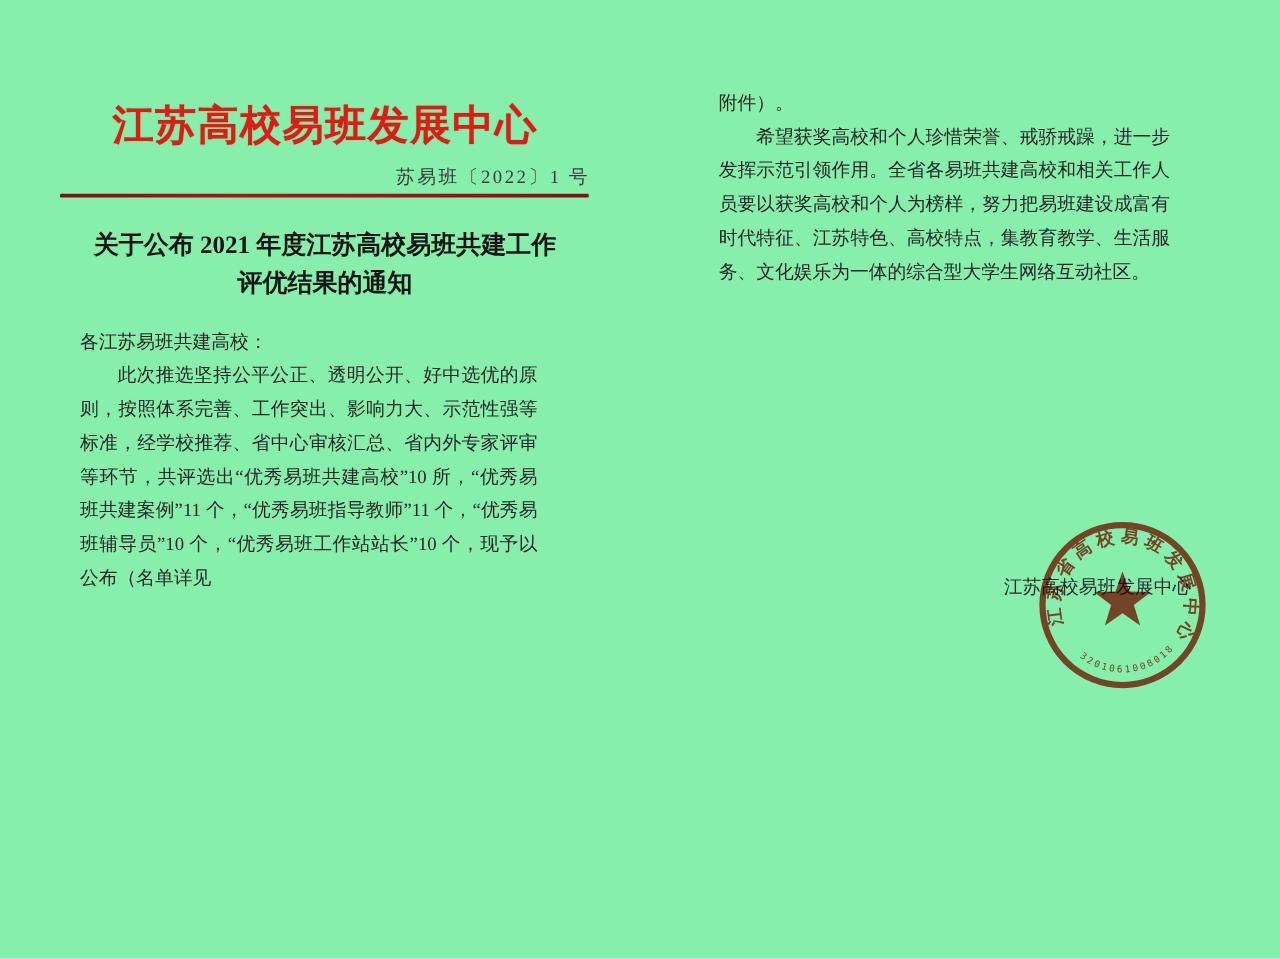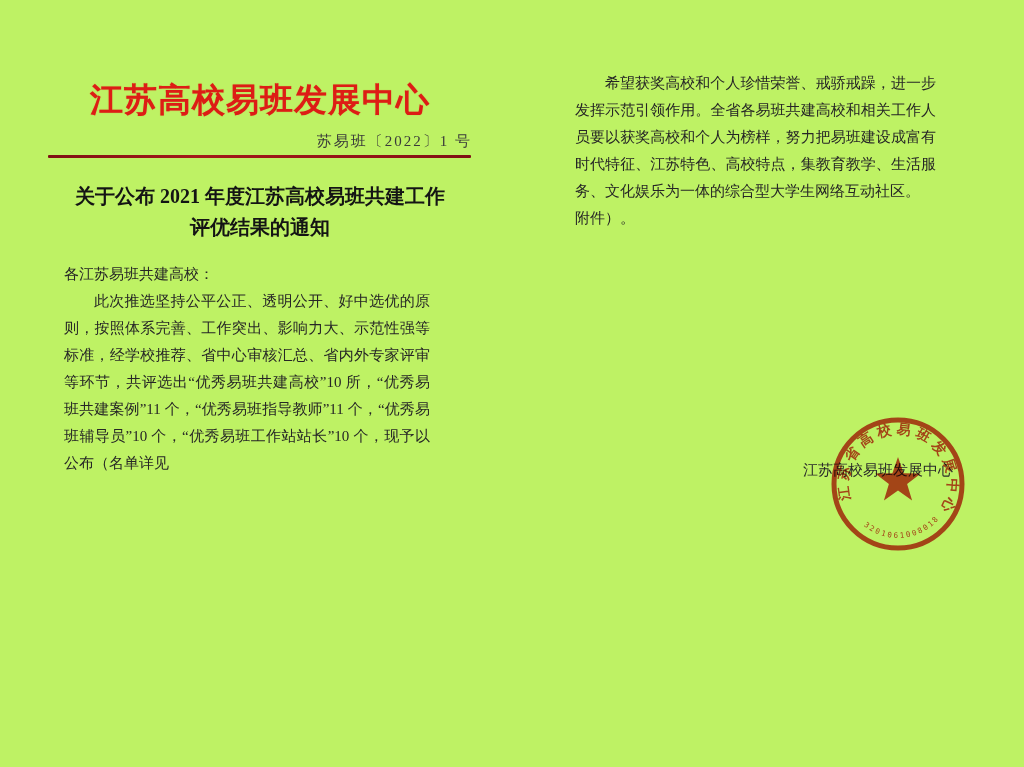--- a/index.html
+++ b/index.html
@@ -1,19 +1,19 @@
 <!DOCTYPE html>
 <html><head>
 <meta charset="utf-8">
 <style>
   html,body{margin:0;padding:0;background:#e8e8e8;}
   .page{
     position:relative;
     width:1024px;height:767px;
-    background:#bef264;
+    background:#86efac;
     font-family:"Liberation Serif","DejaVu Serif",serif;
     color:#262626;
     overflow:hidden;
   }
   
   .letterhead{
     position:absolute;left:48px;top:78px;width:424px;
     text-align:center;font-size:33px;font-weight:bold;
     color:#dd1d15;letter-spacing:1px;white-space:nowrap;
     text-shadow:0 0 1px rgba(221,29,21,.4);
@@ -72,22 +72,22 @@
     <div>关于公布 2021 年度江苏高校易班共建工作</div>
     <div>评优结果的通知</div>
   </div>
 
   <div class="left-body">
     <div class="salutation">各江苏易班共建高校：</div>
     <p class="para indent">此次推选坚持公平公正、透明公开、好中选优的原则，按照体系完善、工作突出、影响力大、示范性强等标准，经学校推荐、省中心审核汇总、省内外专家评审等环节，共评选出“优秀易班共建高校”10 所，“优秀易班共建案例”11 个，“优秀易班指导教师”11 个，“优秀易班辅导员”10 个，“优秀易班工作站站长”10 个，现予以公布（名单详见</p>
   </div>
 
   <div class="right-body">
+    <p class="para">附件）。</p>
     <p class="para indent">希望获奖高校和个人珍惜荣誉、戒骄戒躁，进一步发挥示范引领作用。全省各易班共建高校和相关工作人员要以获奖高校和个人为榜样，努力把易班建设成富有时代特征、江苏特色、高校特点，集教育教学、生活服务、文化娱乐为一体的综合型大学生网络互动社区。</p>
-    <p class="para">附件）。</p>
 
   </div>
 
   <div class="signature">
     <div>江苏高校易班发展中心</div>
   </div>
 
   <svg class="stamp" viewBox="0 0 152 152">
     <defs>
       <path id="arcTop" d="M 30.7,97.1 A 50,50 0 1 1 121.3,97.1" fill="none"></path>

